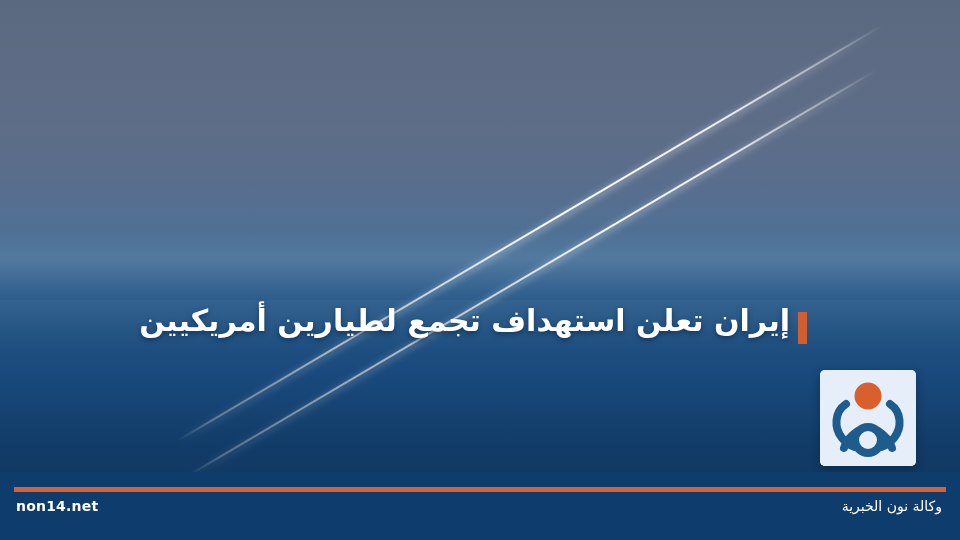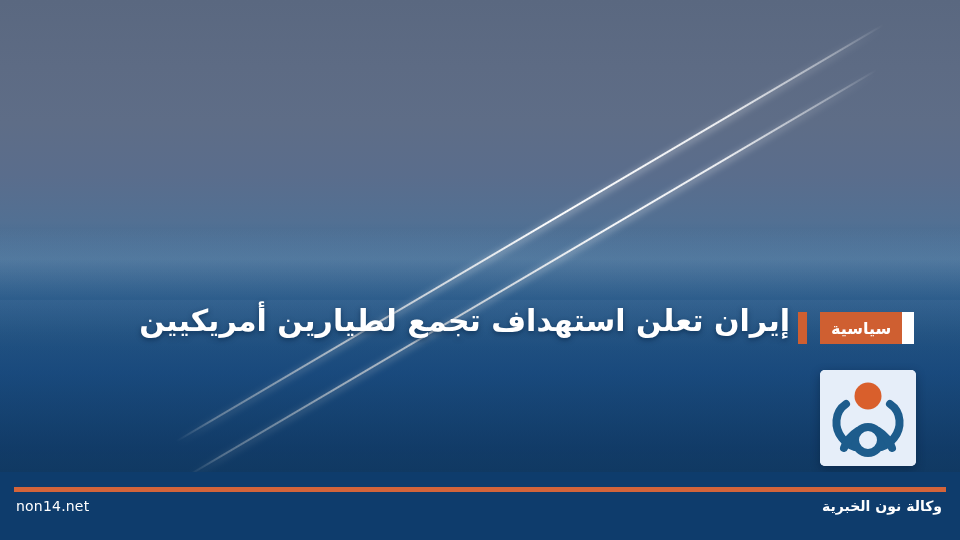--- a/index.html
+++ b/index.html
@@ -139,29 +139,29 @@
   .rule{
     position:absolute;
     left:14px; right:14px; top:15px;
     height:5px;
     background:#d3643a;
   }
   .footer-left{
     position:absolute; left:16px; top:26px;
     color:#ffffff;
     font-size:14px;
-    font-weight:normal;
+    font-weight:bold;
     letter-spacing:.2px;
   }
   .footer-right{
     position:absolute; right:18px; top:26px;
     color:#ffffff;
     font-size:14px;
     direction:rtl;
-    font-weight:bold;
+    font-weight:normal;
   }
 </style>
 </head>
 <body>
 
 <div class="card">
 
   <div class="photo">
     <div class="haze"></div>
     <div class="haze2"></div>
@@ -176,24 +176,20 @@
 
   <div class="headline-wrap">
     <h1 class="headline">
       <span>إيران تعلن استهداف تجمع لطيارين أمريكيين</span>
       <br>
     </h1>
   </div>
 
   <div class="tick"></div>
 
-  <div class="badge-group">
-    <div class="badge">سياسية</div>
-    <div class="badge-cap"></div>
-  </div>
 
   <div class="logo">
     <svg viewBox="0 0 96 96" aria-hidden="true">
       <rect x="0" y="0" width="96" height="96" fill="#e6eef9"></rect>
 
       <circle cx="48" cy="26" r="13.5" fill="#d95f2c"></circle>
 
       <path d="M26 34 C14 42 14 58 22 68 C26 73 31 76 35 77" fill="none" stroke="#1d5c8c" stroke-width="8" stroke-linecap="round"></path>
 
       <path d="M70 34 C82 42 82 58 74 68 C70 73 65 76 61 77" fill="none" stroke="#1d5c8c" stroke-width="8" stroke-linecap="round"></path>

